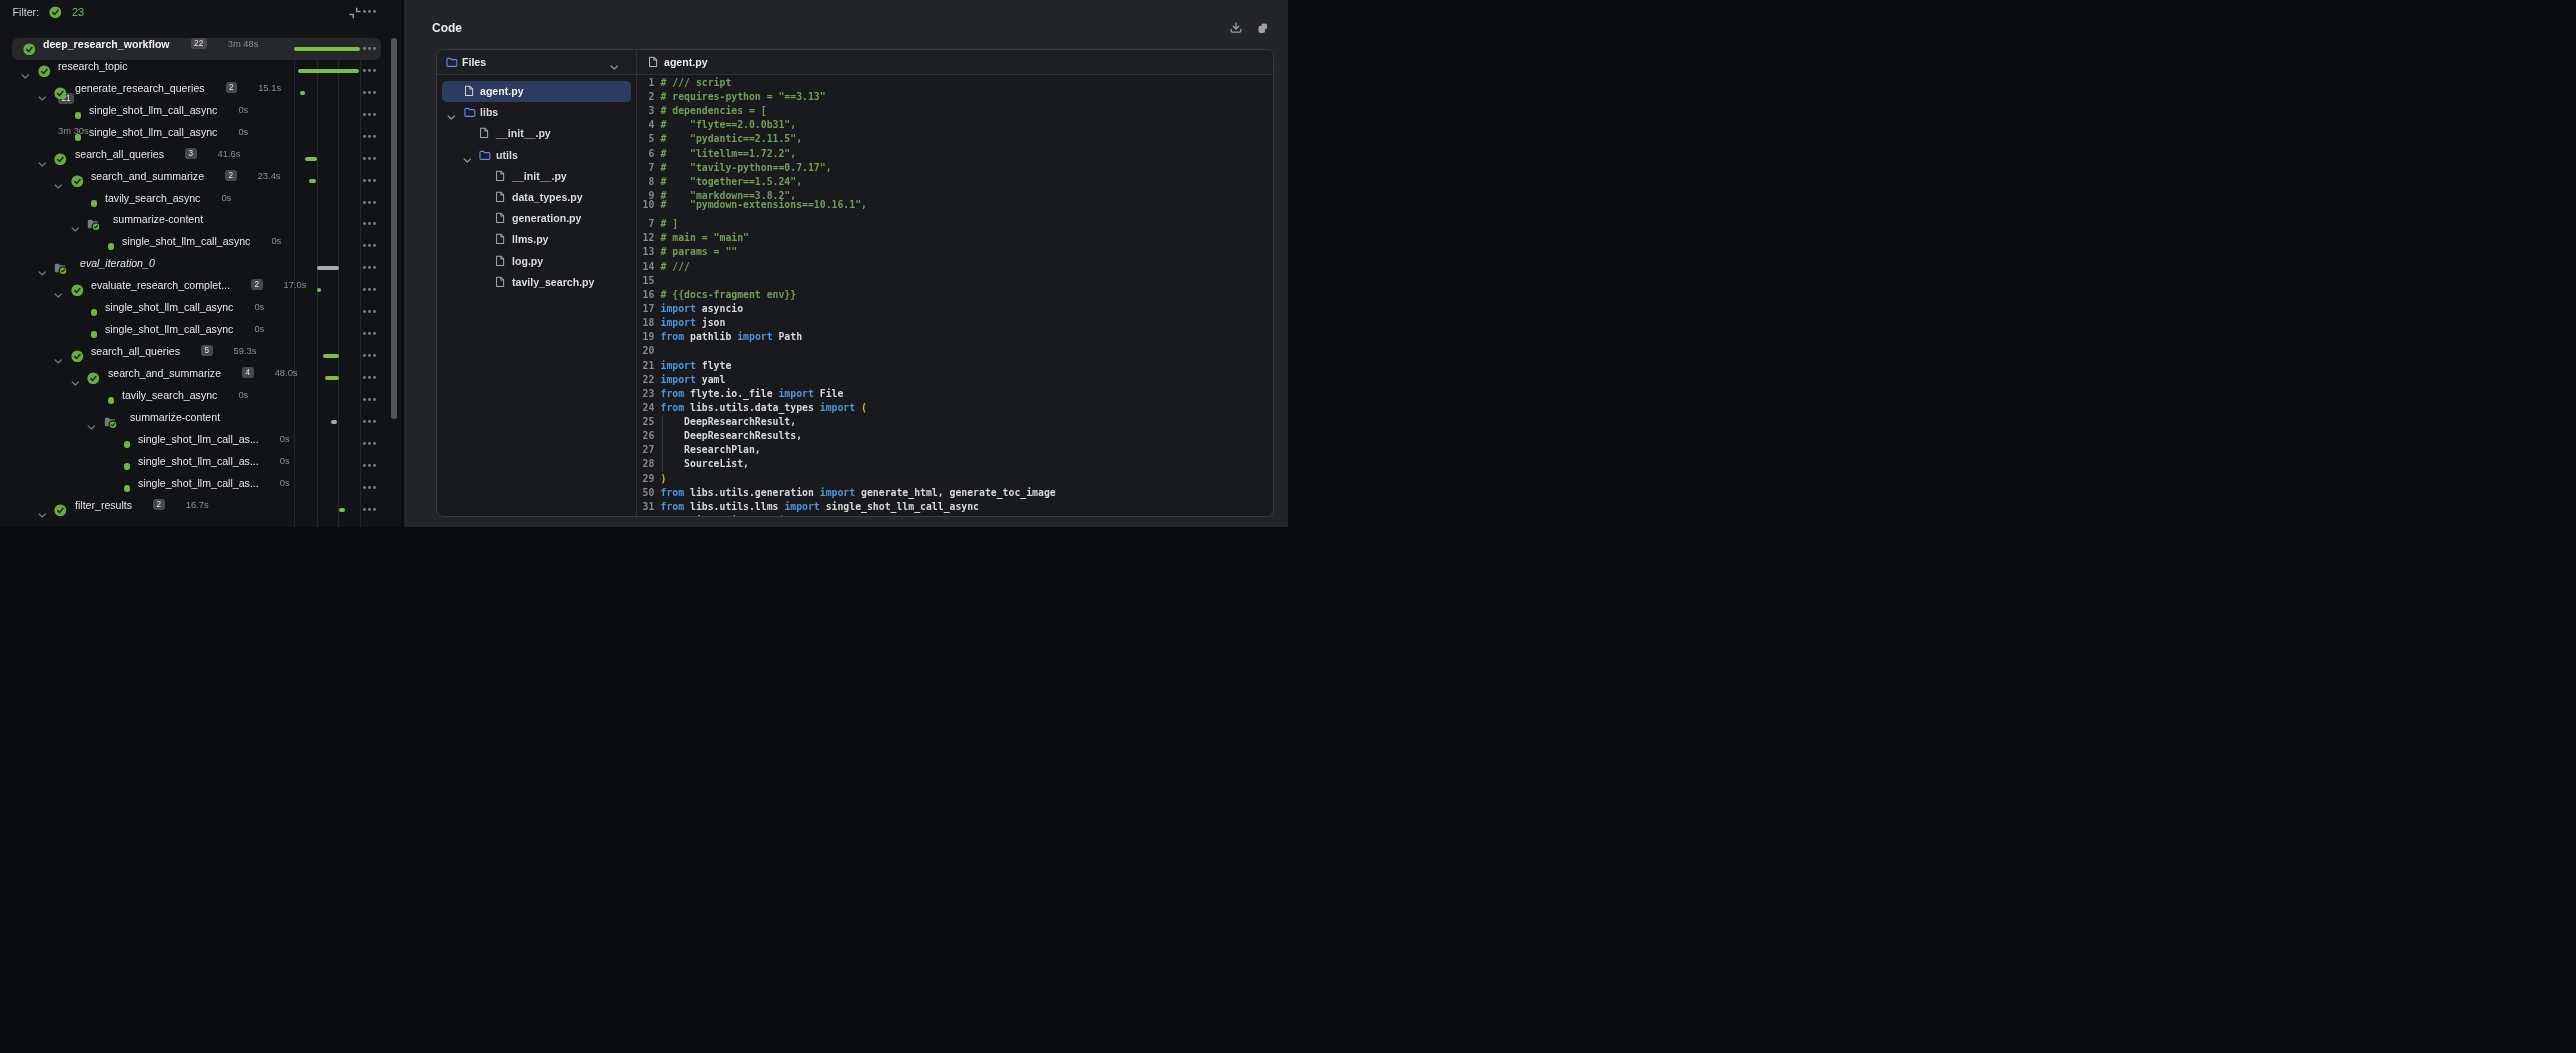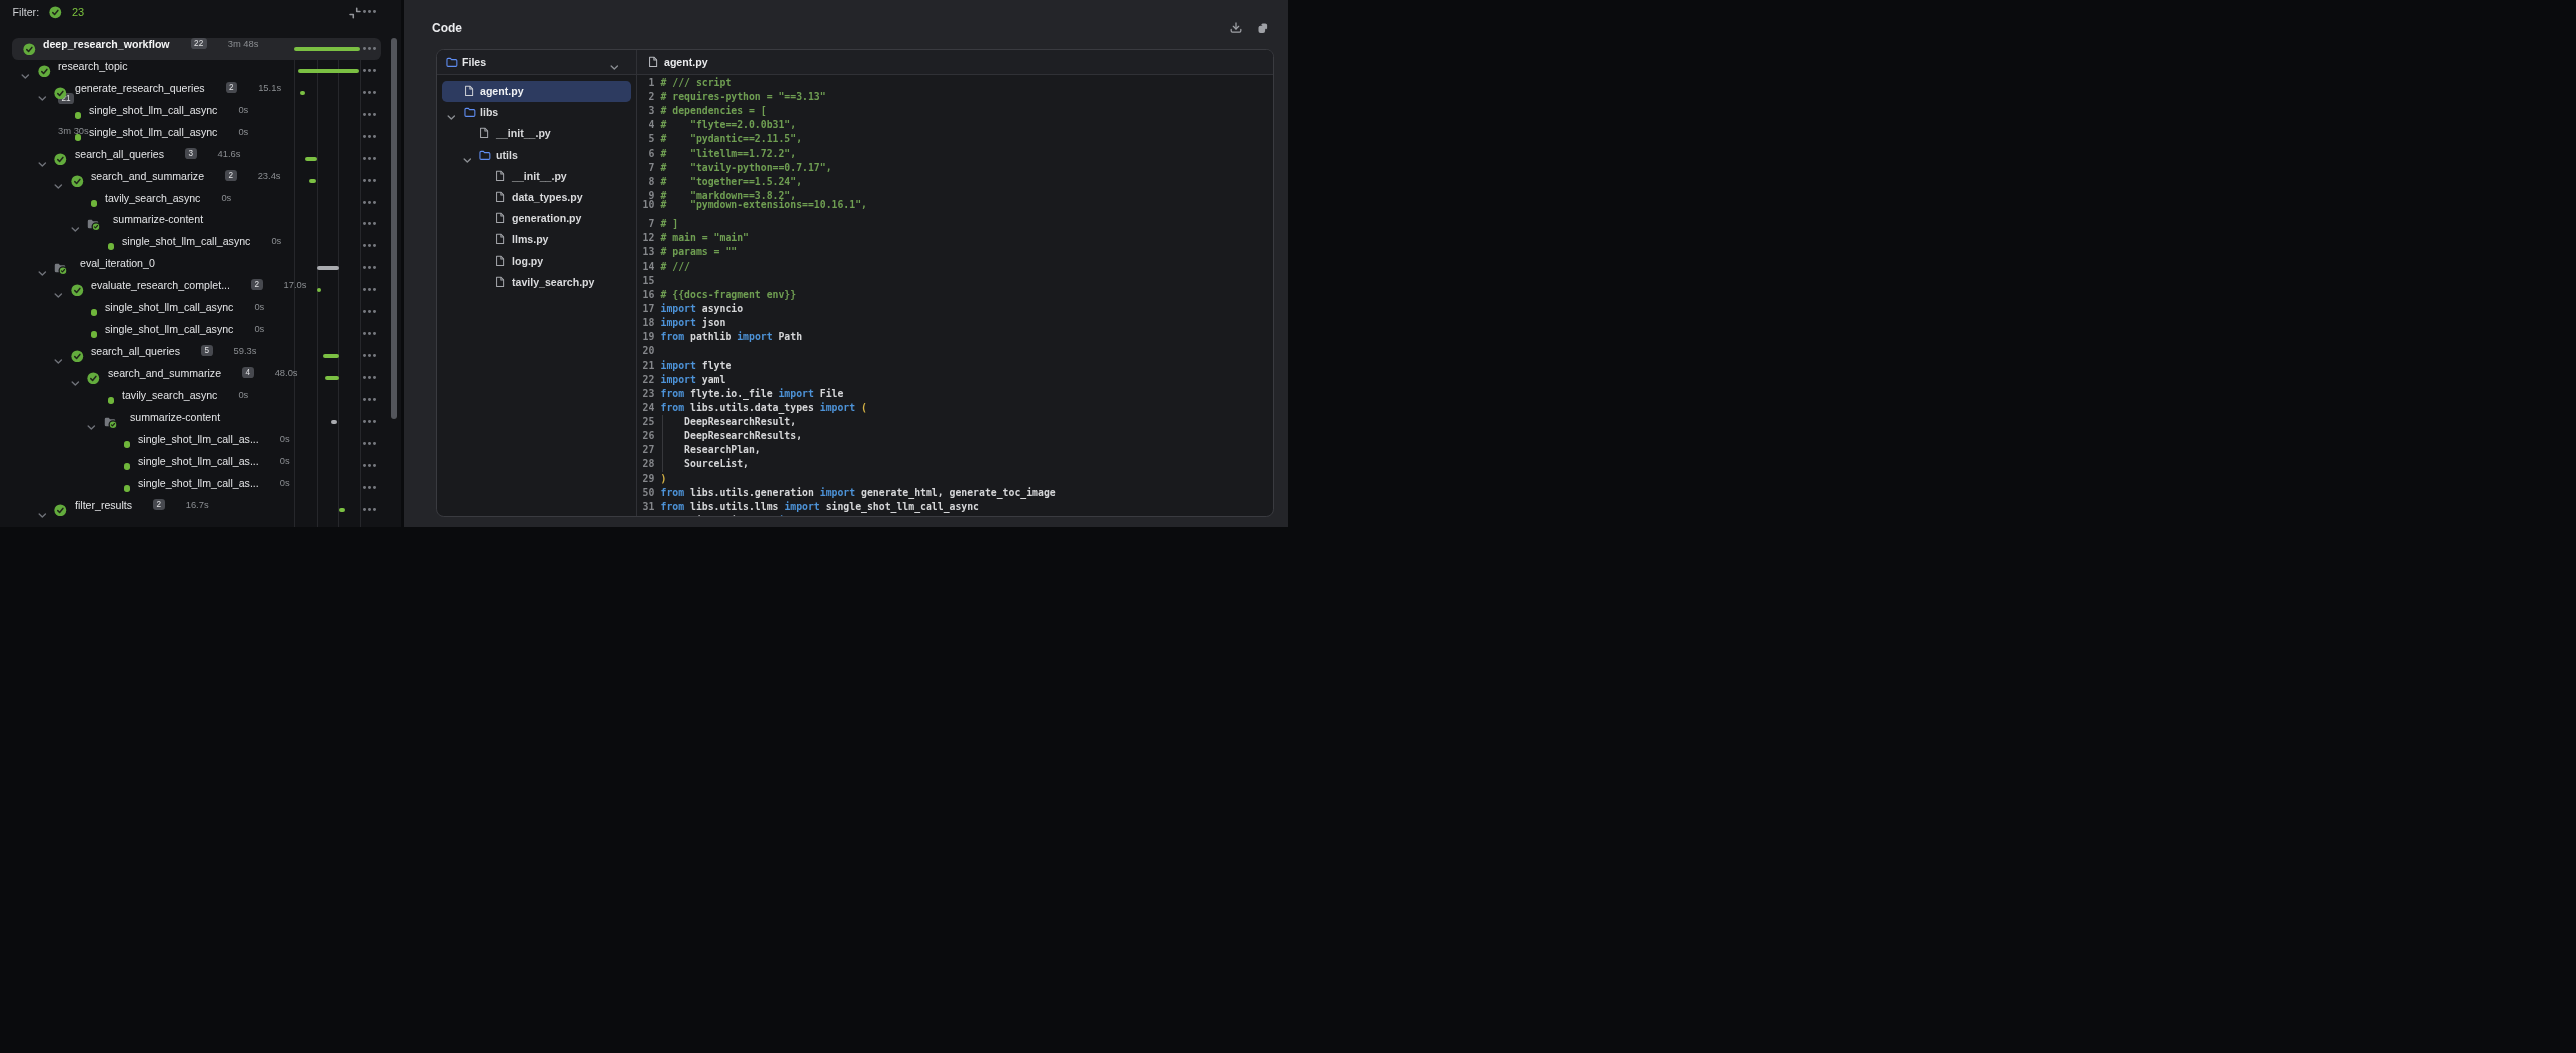--- a/index.html
+++ b/index.html
@@ -276,21 +276,21 @@
       </div>
       <div class="trow" style="top: 257px;">
         <span class="chev" style="left: 38px;"><svg width="8.6" height="5.5" viewBox="0 0 11 7">
             <path d="M1.5 1.2 L5.5 5.2 L9.5 1.2" stroke="#70737a" stroke-width="1.7" fill="none" stroke-linecap="round" stroke-linejoin="round"></path>
           </svg></span>
         <span class="gicon" style="left: 54px;"><svg width="14" height="13.3" viewBox="0 0 18 17">
             <path d="M1 4 q0-1.7 1.7-1.7 h3.4 l1.6 1.8 h5 q1.7 0 1.7 1.7 v5.6 q0 1.7-1.7 1.7 h-10 q-1.7 0-1.7-1.7 z" fill="#75787e"></path>
             <circle cx="11.6" cy="11.2" r="5" fill="#63ac3d" stroke="#121316" stroke-width="1.6"></circle>
             <path d="M9.5 11.3 l1.4 1.4 2.7-3.1" stroke="#1c2315" stroke-width="1.5" fill="none" stroke-linecap="round" stroke-linejoin="round"></path>
           </svg></span>
-        <div class="tlabel" style="left: 80px;">
+        <div class="tlabel" style="left: 80px; font-style: italic;">
           <span class="tname">eval_iteration_0</span>
         </div>
         <div class="tbar" style="left: 317px; width: 22px; background: rgb(169, 171, 175);"></div>
         <span class="row-dots">
           <span class="dots">
             <i></i>
             <i></i>
             <i></i>
           </span>
         </span>

